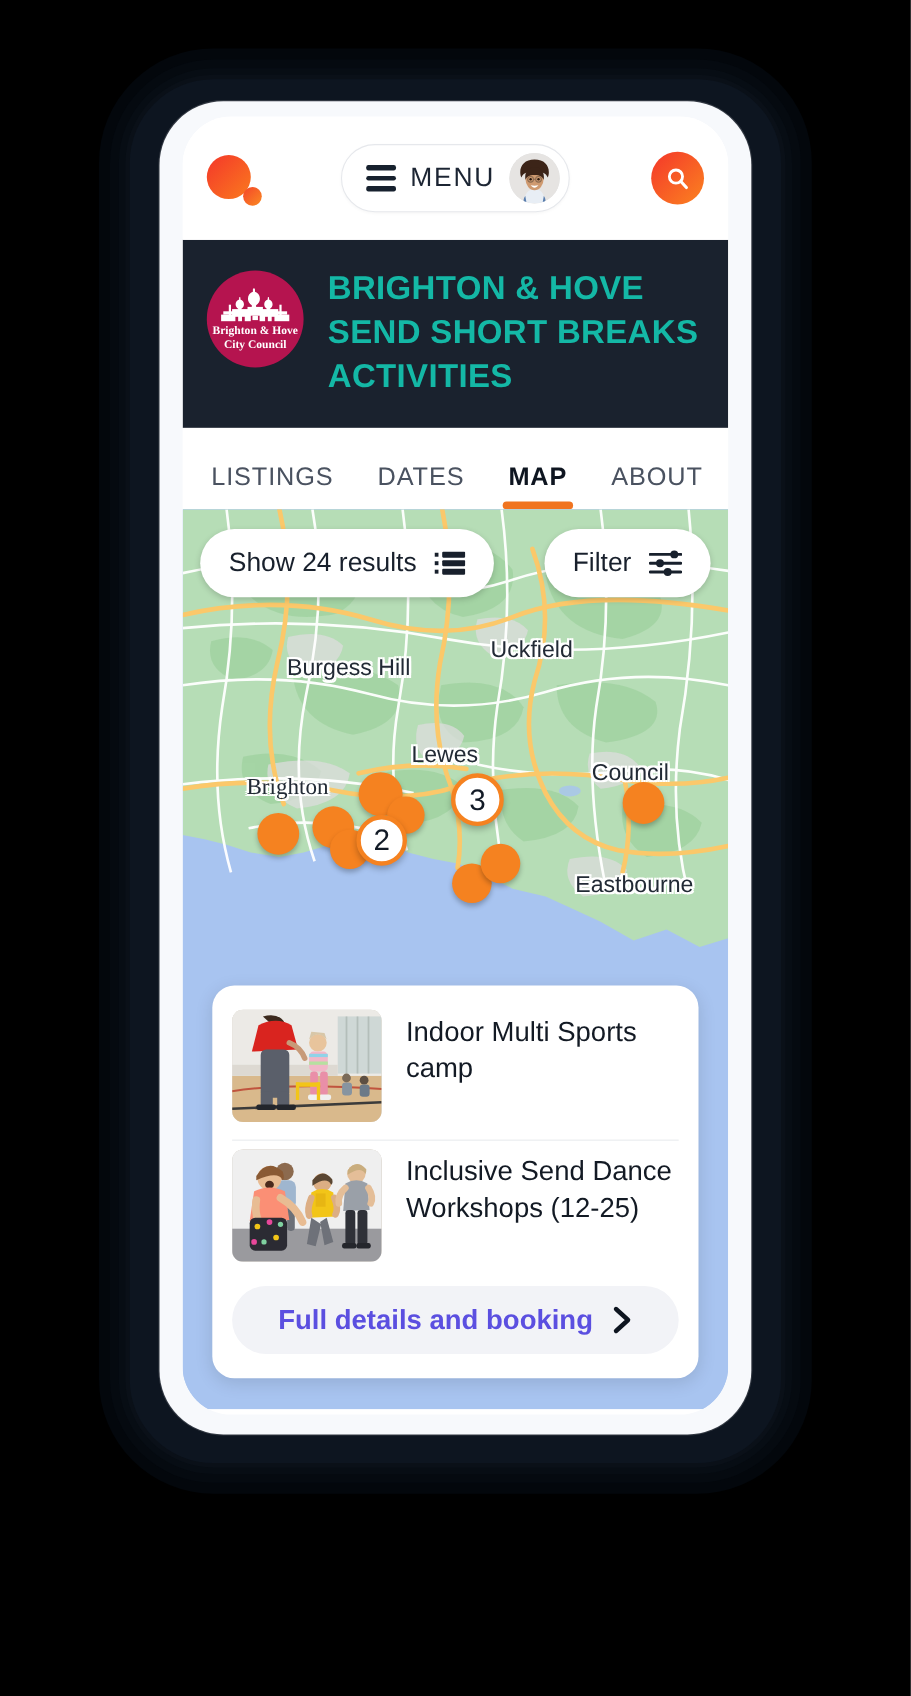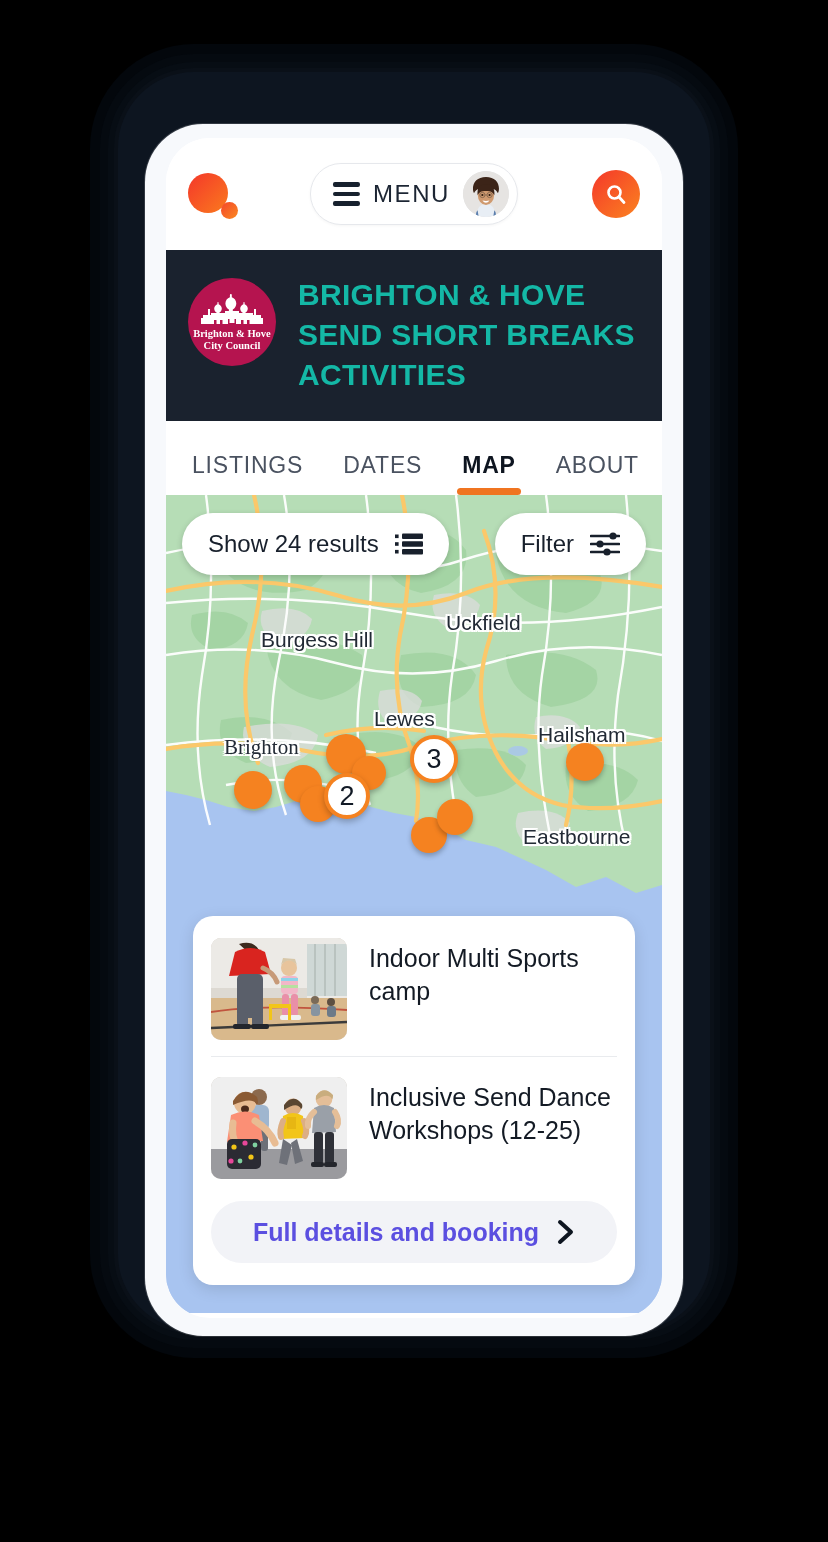--- a/index.html
+++ b/index.html
@@ -32,21 +32,20 @@
   .phone-frame {
     position: absolute;
     left: 145px;
     top: 92px;
     width: 538px;
     height: 1212px;
     border-radius: 58px;
     background: #f7f9fc;
     box-shadow: 0 0 0 1px rgba(255,255,255,.15);
     overflow: hidden;
-    margin-top: 32px;
   }
   .screen {
     position: absolute;
     left: 21px;
     top: 14px;
     width: 496px;
     height: 1180px;
     border-radius: 44px;
     background: #ffffff;
     overflow: hidden;
@@ -260,21 +259,21 @@
     border-radius: 20px;
     padding: 18px 18px 22px 18px;
     box-shadow: 0 4px 16px rgba(0,0,0,.12);
   }
   .result-row {
     display: flex;
     align-items: flex-start;
     gap: 22px;
     padding: 4px 0 16px 0;
   }
-  .result-row + .result-row { border-top: 1px solid #e9ebee; padding-top: 20px; }
+  .result-row + .result-row { border-top: 1px solid #e9ebee; padding-top: 8px; }
   .thumb {
     width: 136px; height: 102px;
     border-radius: 10px;
     flex: 0 0 auto;
     overflow: hidden;
     position: relative;
     background: #cfc8bd;
   }
   .result-title {
     font-size: 25px;
@@ -442,21 +441,21 @@
           <path d="M402,246 Q410,290 400,330"></path>
         </g>
 
         <ellipse cx="352" cy="256" rx="10" ry="5" fill="#a8c4f0" opacity=".8"></ellipse>
       </svg>
 
       <div class="map-label" style="left:95px; top:133px;">Burgess Hill</div>
       <div class="map-label" style="left:280px; top:116px;">Uckfield</div>
       <div class="map-label" style="left:208px; top:212px;">Lewes</div>
       <div class="map-label" style="left:58px; top:240px;font-family:Liberation Serif, serif;">Brighton</div>
-      <div class="map-label" style="left:372px; top:228px;">Hailsham</div>
+      <div class="map-label" style="left:372px; top:228px;">Council</div>
       <div class="map-label" style="left:357px; top:330px;">Eastbourne</div>
 
       <div class="pin" style="left:68px; top:276px; width:38px; height:38px;"></div>
       <div class="pin" style="left:118px; top:270px; width:38px; height:38px;"></div>
       <div class="pin" style="left:134px; top:291px; width:36px; height:36px;"></div>
       <div class="pin" style="left:160px; top:239px; width:40px; height:40px;"></div>
       <div class="pin" style="left:186px; top:261px; width:34px; height:34px;"></div>
       <div class="pin" style="left:245px; top:322px; width:36px; height:36px;"></div>
       <div class="pin" style="left:271px; top:304px; width:36px; height:36px;"></div>
       <div class="pin" style="left:400px; top:248px; width:38px; height:38px;"></div>

